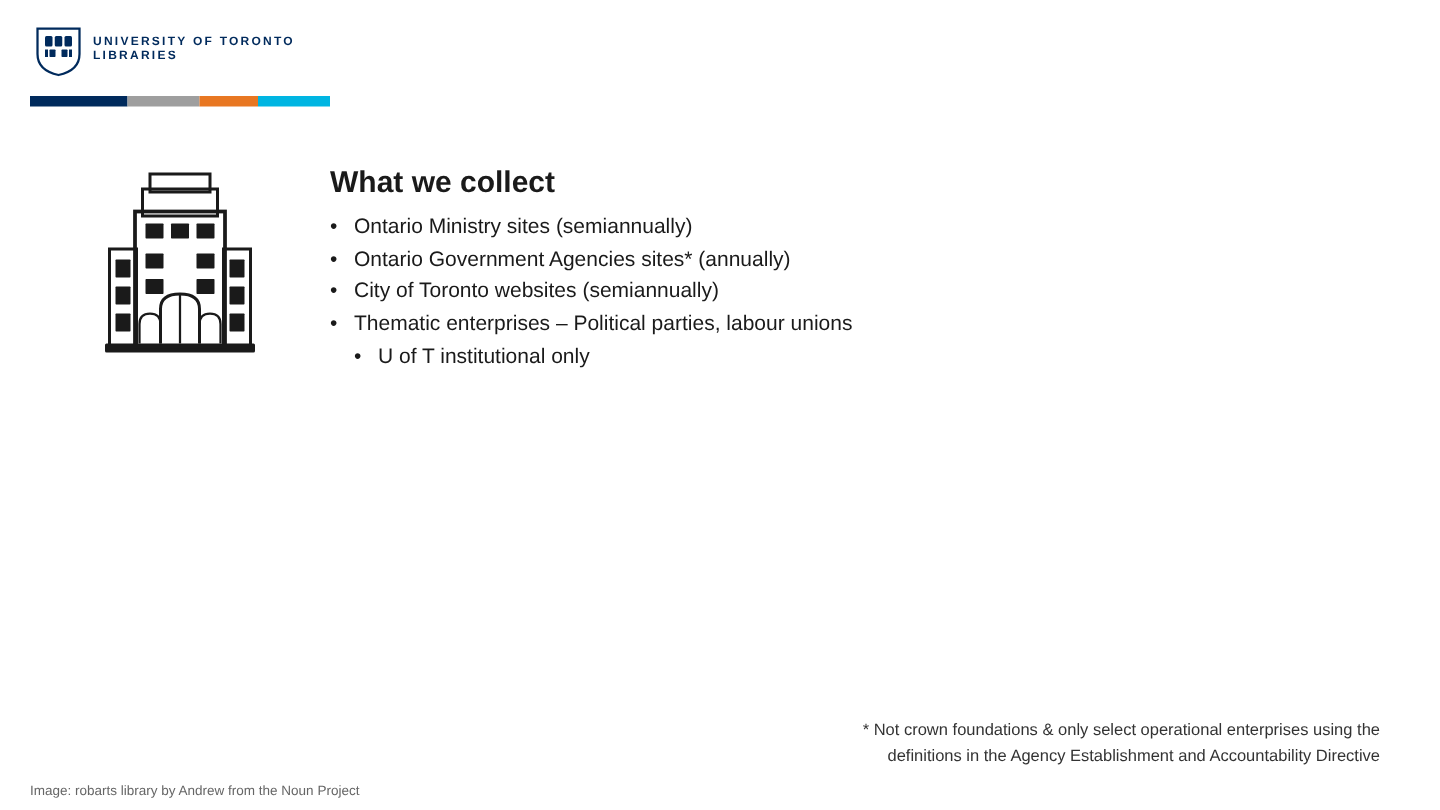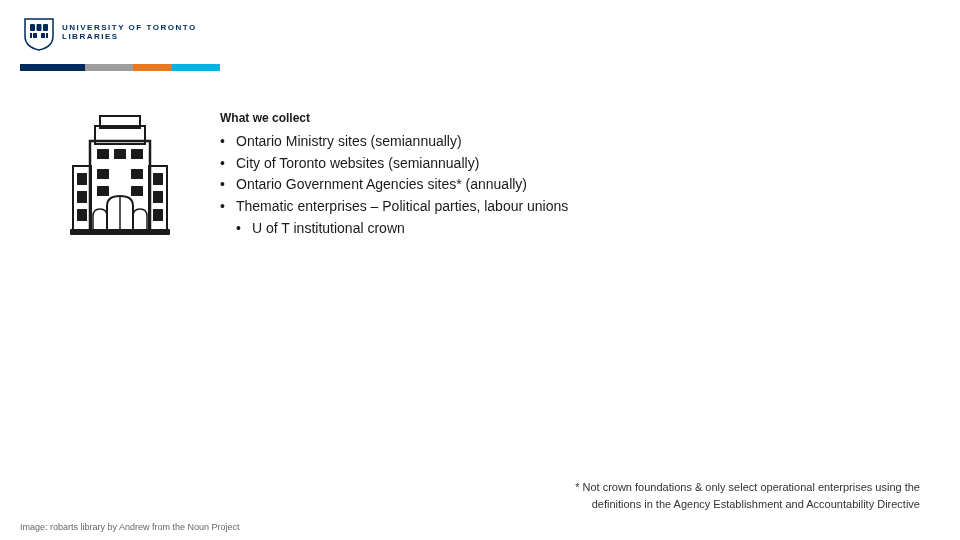--- a/index.html
+++ b/index.html
@@ -82,21 +82,21 @@
       align-items: center;
       justify-content: center;
     }
 
     
     .text-content {
       flex: 1;
     }
 
     .what-we-collect-title {
-      font-size: 12px;
+      font-size: 20px;
       font-weight: bold;
       color: #1a1a1a;
       margin-bottom: 6px;
     }
 
     .bullet-list {
       list-style: none;
       padding: 0;
     }
 
@@ -219,24 +219,24 @@
       <rect x="66" y="58" width="12" height="10" fill="#1a1a1a" rx="0.5"></rect>
       <rect x="32" y="75" width="12" height="10" fill="#1a1a1a" rx="0.5"></rect>
       <rect x="66" y="75" width="12" height="10" fill="#1a1a1a" rx="0.5"></rect>
     </svg>
   </div>
 
   <div class="text-content">
     <div class="what-we-collect-title">What we collect</div>
     <ul class="bullet-list">
       <li>Ontario Ministry sites (semiannually)</li>
+      <li>Ontario Government Agencies sites* (annually)</li>
       <li>City of Toronto websites (semiannually)</li>
-      <li>Ontario Government Agencies sites* (annually)</li>
       <li>Thematic enterprises – Political parties, labour unions</li>
-      <li class="indent">U of T institutional crown</li>
+      <li class="indent">U of T institutional only</li>
     </ul>
   </div>
 
 </div>
 
 <div class="footnote-area">
   <p class="footnote">* Not crown foundations &amp; only select operational enterprises using the</p>
   <p class="footnote">definitions in the Agency Establishment and Accountability Directive</p>
 </div>
 

